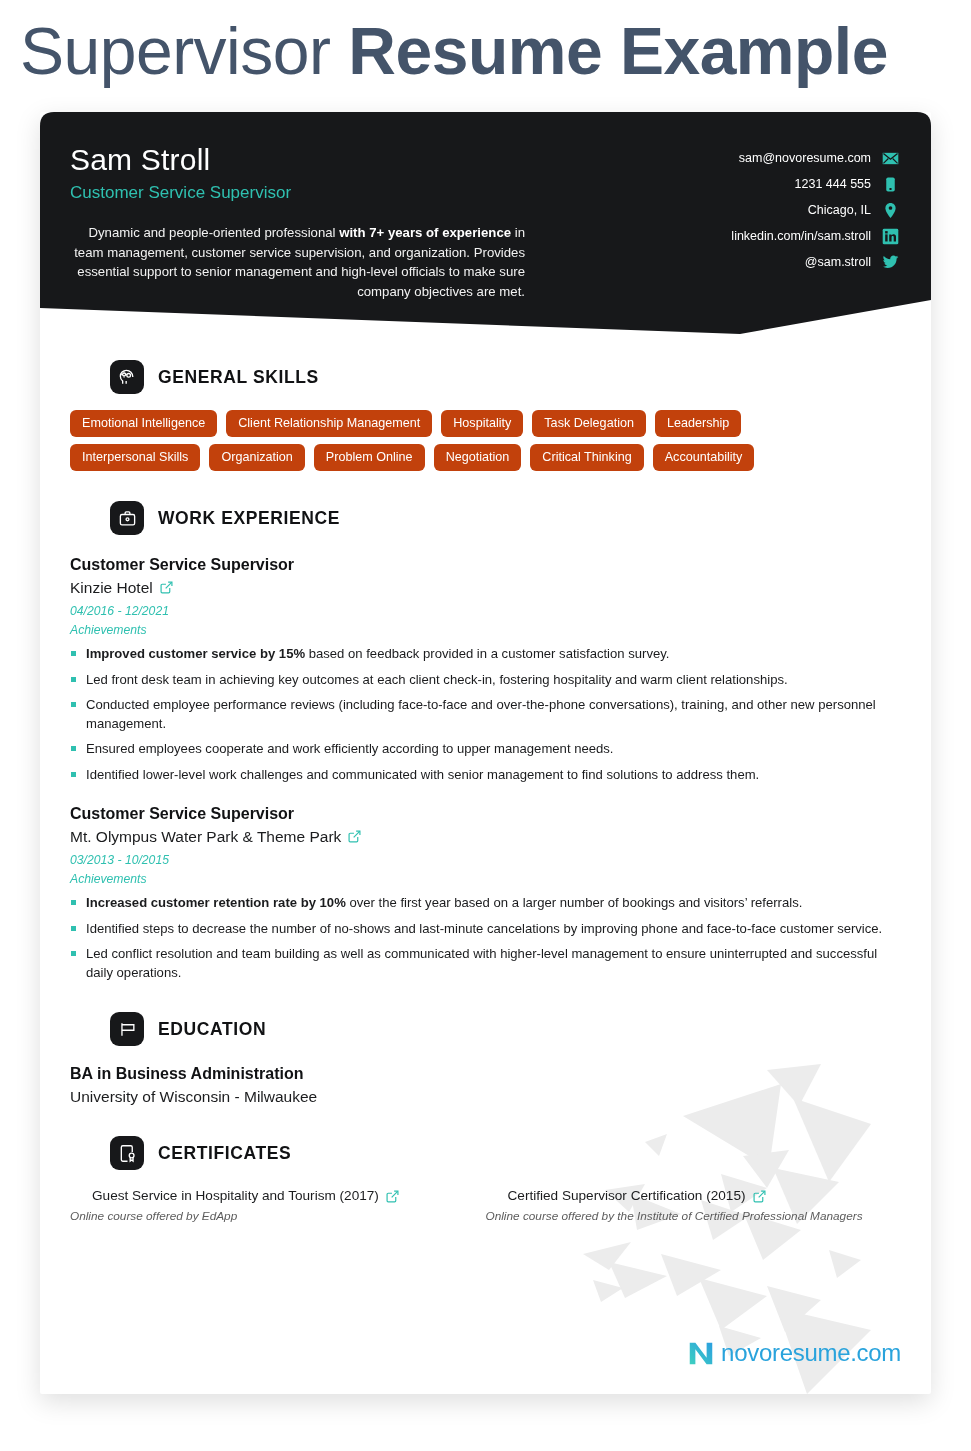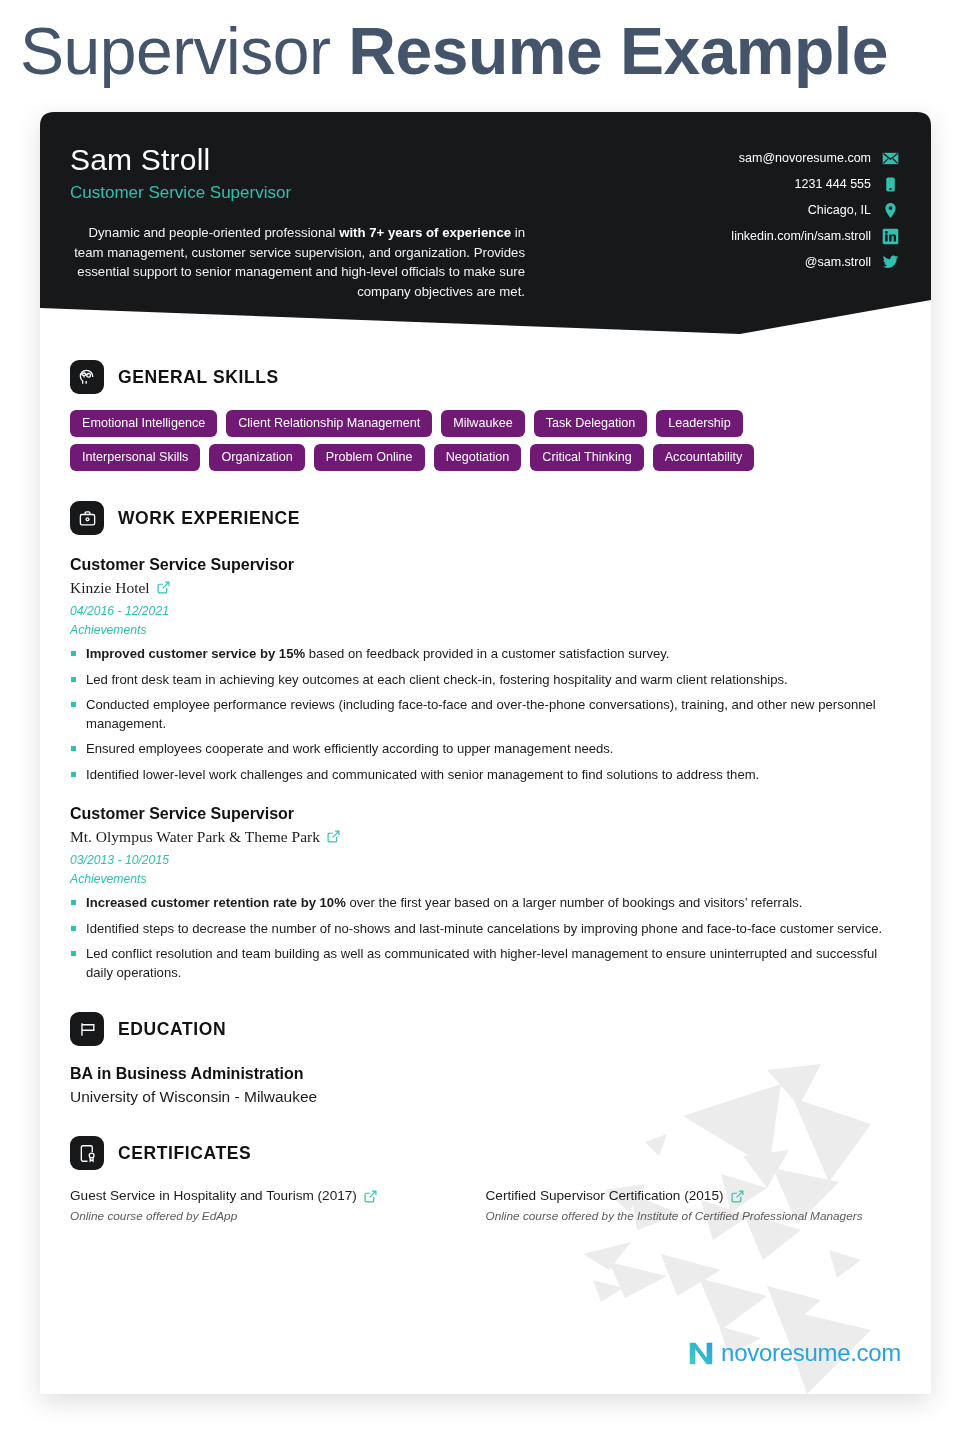--- a/index.html
+++ b/index.html
@@ -135,20 +135,21 @@
     left: 0;
     top: 248px;
     width: 891px;
     padding: 0 30px;
   }
 
   .section-head {
     display: flex;
     align-items: center;
     gap: 14px;
+    margin-left: 40px;
   }
   .sec-icon {
     width: 34px;
     height: 34px;
     border-radius: 9px;
     background: #17181a;
     display: flex;
     align-items: center;
     justify-content: center;
     flex: 0 0 34px;
@@ -162,21 +163,21 @@
 
   
   .skills-wrap {
     margin-top: 16px;
     display: flex;
     flex-wrap: wrap;
     gap: 7px 9px;
     width: 800px;
   }
   .skill-pill {
-    background: #701a75;
+    background: #c2410c;
     color: #ffffff;
     font-size: 12.6px;
     line-height: 14px;
     padding: 6px 12px 7px;
     border-radius: 6px;
     white-space: nowrap;
   }
 
   
   .work-section { margin-top: 30px; }
@@ -187,21 +188,20 @@
     color: #111214;
     line-height: 22px;
   }
   .job-company {
     font-size: 15.5px;
     color: #1b1c1e;
     line-height: 23px;
     display: flex;
     align-items: center;
     gap: 7px;
-    font-family: Liberation Serif, serif;
   }
   .link-ico { width: 13px; height: 13px; display: block; }
   .job-dates {
     font-size: 12.2px;
     font-style: italic;
     color: #2fc0b0;
     line-height: 19px;
     margin-top: 3px;
   }
   .achievements-label {
@@ -253,20 +253,21 @@
     gap: 0;
   }
   .cert-col { width: 50%; padding-right: 22px; }
   .cert-name {
     font-size: 13.6px;
     color: #1b1c1e;
     line-height: 20px;
     display: flex;
     align-items: center;
     gap: 7px;
+    margin-left: 22px;
   }
   .cert-sub {
     font-size: 11.8px;
     font-style: italic;
     color: #5c5c5c;
     line-height: 16px;
     margin-top: 2px;
   }
 
   
@@ -390,21 +391,21 @@
               <circle cx="8.5" cy="9" r="1.8"></circle>
               <circle cx="14" cy="10" r="2.2"></circle>
               <path d="M8.5,6.4 L8.5,5.3 M8.5,12.7 L8.5,11.6 M6.1,9 L5,9 M12,9 L10.9,9"></path>
             </svg>
           </span>
           <span class="sec-title">GENERAL SKILLS</span>
         </div>
         <div class="skills-wrap">
           <span class="skill-pill">Emotional Intelligence</span>
           <span class="skill-pill">Client Relationship Management</span>
-          <span class="skill-pill">Milwaukee</span>
+          <span class="skill-pill">Hospitality</span>
           <span class="skill-pill">Task Delegation</span>
           <span class="skill-pill">Leadership</span>
           <span class="skill-pill">Interpersonal Skills</span>
           <span class="skill-pill">Organization</span>
           <span class="skill-pill">Problem Online</span>
           <span class="skill-pill">Negotiation</span>
           <span class="skill-pill">Critical Thinking</span>
           <span class="skill-pill">Accountability</span>
         </div>
       </section>

